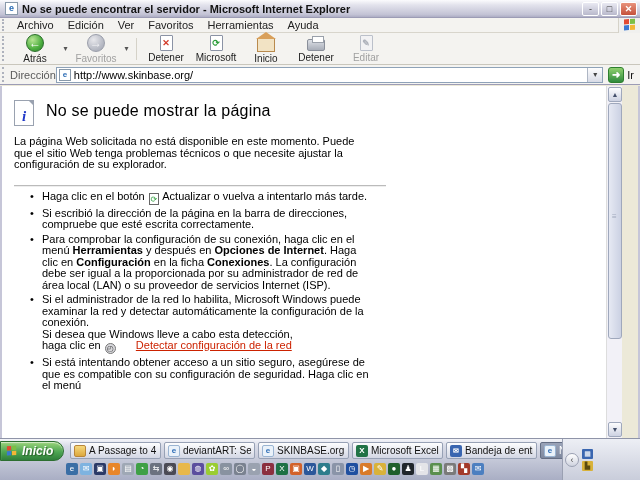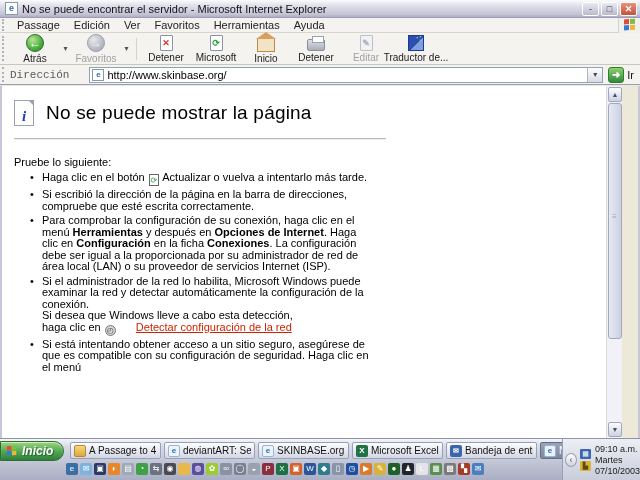--- a/index.html
+++ b/index.html
@@ -5,21 +5,21 @@
   * { margin:0; padding:0; box-sizing:border-box; }
   html,body { width:640px; height:480px; overflow:hidden; }
   body { font-family:"Liberation Sans", sans-serif; font-size:11px; background:#ECE9D8; position:relative; }
 
   
   .titlebar { position:absolute; left:0; top:0; width:640px; height:18px;
     background:linear-gradient(180deg,#FBFBFD 0%,#E2E2EC 30%,#C3C3D5 85%,#ADADC4 100%);
     border-bottom:1px solid #9C9CB5; display:flex; align-items:center; padding:0 3px; }
   .titlebar .t-icon { width:13px; height:13px; margin:0 4px 0 2px; background:#fff; border:1px solid #8899AA;
     color:#2D6DB5; font-weight:bold; font-size:9px; line-height:11px; text-align:center; }
-  .titlebar .t-text { font-weight:normal; font-size:11px; color:#121212; flex:1; white-space:nowrap; overflow:hidden; }
+  .titlebar .t-text { font-weight:bold; font-size:11px; color:#121212; flex:1; white-space:nowrap; overflow:hidden; }
   .tb-btns { display:flex; gap:2px; }
   .tb-btn { width:17px; height:14px; border:1px solid #fff; border-radius:2px; font-size:9px; line-height:12px;
     text-align:center; background:linear-gradient(180deg,#E9E9F2,#B9B9CC); color:#333; }
   .tb-btn.close { background:linear-gradient(180deg,#E8927C,#C5523C); color:#fff; font-weight:bold; }
 
   .menubar { position:absolute; left:0; top:18px; width:640px; height:15px; background:#F4F3F0;
     border-bottom:1px solid #D8D5CC; display:flex; align-items:center; }
   .grip { width:5px; height:80%; border-left:2px dotted #AEB2BD; margin:0 3px 0 2px; }
   .menubar span.mi { padding:1px 7px; color:#222; }
   .win-logo { margin-left:auto; width:22px; height:15px; background:#F0F0EE; border-left:1px solid #D5D2C8;
@@ -48,42 +48,42 @@
     border-right:10px solid transparent; border-bottom:7px solid #D9A05B; }
   .printer { width:18px; height:12px; background:linear-gradient(180deg,#DDE0E6,#A8ADB8); border:1px solid #8A8F9A;
     border-radius:2px; position:relative; margin-top:4px; }
   .printer:before { content:""; position:absolute; left:4px; top:-4px; width:10px; height:5px; background:#fff; border:1px solid #9AA0AA; }
   .trans { width:16px; height:16px; background:linear-gradient(135deg,#2E4FB0 55%,#7FA0E0 55%); border:1px solid #1F3A8A;
     position:relative; }
   .trans:before { content:"·:"; position:absolute; right:1px; top:-3px; color:#7CE07C; font-weight:bold; font-size:9px; }
 
   .addrbar { position:absolute; left:0; top:65px; width:640px; height:20px; background:#F4F3F0;
     border-bottom:1px solid #9C9CB5; display:flex; align-items:center; }
-  .addr-label { color:#5A5A5A; margin-right:20px;font-family:Liberation Mono, monospace; }
+  .addr-label { color:#5A5A5A; margin-right:0; }
   .addr-input { flex:1; height:16px; background:#fff; border:1px solid #8EA2B8; display:flex; align-items:center; padding-left:2px; }
   .addr-input .fav { width:12px; height:12px; background:#fff; border:1px solid #8899AA; color:#2D6DB5; font-weight:bold;
     font-size:8px; line-height:10px; text-align:center; margin-right:3px; }
   .addr-input .url { color:#000; }
   .addr-drop { margin-left:auto; width:15px; height:14px; background:linear-gradient(180deg,#FDFDFE,#D8DBE6);
     border-left:1px solid #AEB6C4; font-size:8px; color:#444; text-align:center; line-height:14px; }
   .go-btn { width:16px; height:16px; margin:0 3px 0 5px; border-radius:3px; border:1px solid #2E7F2E;
     background:linear-gradient(180deg,#8FD06E,#2F8A3D); color:#fff; font-weight:bold; font-size:10px; line-height:14px; text-align:center; }
   .go-lbl { margin-right:6px; color:#111; }
 
   
   .content { position:absolute; left:2px; top:86px; width:604px; height:352px; background:#fff; overflow:hidden;
     color:#000; }
   .edge-l { position:absolute; left:0; top:86px; width:2px; height:352px; background:#C6C6D8; }
   .edge-r { position:absolute; right:0; top:86px; width:2px; height:352px; background:#C6C6D8; }
   .head-row { display:flex; align-items:flex-start; margin:14px 0 0 12px; }
   .err-page-ic { width:20px; height:26px; border:1px solid #9AA2B0; background:#fff; position:relative;
     color:#2038C8; font-family:"Liberation Serif",serif; font-weight:bold; font-style:italic; font-size:15px;
     text-align:center; line-height:30px; }
   .err-page-ic:before { content:""; position:absolute; right:-1px; top:-1px; border-left:6px solid transparent; border-top:6px solid #9AA2B0; }
-  h1.err { font-size:19px; font-weight:400; color:#000; margin:5px 0 0 12px; letter-spacing:.2px; }
+  h1.err { font-size:16px; font-weight:400; color:#000; margin:5px 0 0 12px; letter-spacing:.2px; }
   .intro { margin:16px 0 0 12px; width:352px; line-height:11.5px; }
   hr.rule { border:0; border-top:1px solid #BBB; border-bottom:1px solid #EEE; margin:14px 0 0 12px; width:372px; }
   .try { margin:16px 0 0 12px; }
   ul.errlist { margin:4px 0 0 28px; width:344px; list-style:none; }
   ul.errlist li { line-height:11.5px; margin-bottom:3px; padding-left:12px; position:relative; }
   ul.errlist li:before { content:"•"; position:absolute; left:0; top:0; }
   .b { font-weight:bold; }
   .err-link { color:#CC2200; text-decoration:underline;padding-left:16px; }
   .inline-ico { display:inline-block; width:10px; height:12px; border:1px solid #666; background:#fff;
     color:#2E9E3C; font-size:8px; line-height:11px; text-align:center; vertical-align:-2px; margin:0 1px; }
@@ -140,21 +140,21 @@
   <span class="t-text">No se puede encontrar el servidor - Microsoft Internet Explorer</span>
   <span class="tb-btns">
     <span class="tb-btn">-</span>
     <span class="tb-btn">□</span>
     <span class="tb-btn close">✕</span>
   </span>
 </div>
 
 <div class="menubar">
   <span class="grip"></span>
-  <span class="mi">Passage</span>
+  <span class="mi">Archivo</span>
   <span class="mi">Edición</span>
   <span class="mi">Ver</span>
   <span class="mi">Favoritos</span>
   <span class="mi">Herramientas</span>
   <span class="mi">Ayuda</span>
   <span class="win-logo">
       <span class="flag">
         <i></i>
         <i></i>
         <i></i>
@@ -188,24 +188,20 @@
     <span class="house"></span>
     <span class="lbl">Inicio</span>
   </div>
   <div class="tbtn">
     <span class="printer"></span>
     <span class="lbl">Detener</span>
   </div>
   <div class="tbtn disabled">
     <span class="page-ic edit">✎</span>
     <span class="lbl">Editar</span>
-  </div>
-  <div class="tbtn">
-    <span class="trans"></span>
-    <span class="lbl">Traductor de...</span>
   </div>
 </div>
 
 <div class="addrbar">
   <span class="grip"></span>
   <span class="addr-label">Dirección</span>
   <span class="addr-input">
     <span class="fav">e</span>
     <span class="url">http://www.skinbase.org/</span>
     <span class="addr-drop">▾</span>
@@ -214,22 +210,22 @@
   <span class="go-lbl">Ir</span>
 </div>
 
 <div class="edge-l"></div>
 <div class="edge-r"></div>
 <div class="content">
   <div class="head-row">
     <span class="err-page-ic">i</span>
   </div>
   <h1 class="err" style="margin-top:-24px; margin-left:44px;">No se puede mostrar la página</h1>
+  <p class="intro">La página Web solicitada no está disponible en este momento. Puede que el sitio Web tenga problemas técnicos o que necesite ajustar la configuración de su explorador.</p>
   <hr class="rule">
-  <p class="try">Pruebe lo siguiente:</p>
   <ul class="errlist">
       <li><span>Haga clic en el botón </span><span class="inline-ico refresh-inline-icon">⟳</span><span> Actualizar o vuelva a intentarlo más tarde.</span></li>
       <li><span>Si escribió la dirección de la página en la barra de direcciones, compruebe que esté escrita correctamente.</span></li>
       <li><span>Para comprobar la configuración de su conexión, haga clic en el menú </span><span class="b">Herramientas</span><span> y después en </span><span class="b">Opciones de Internet</span><span>. Haga clic en </span><span class="b">Configuración</span><span> en la ficha </span><span class="b">Conexiones</span><span>. La configuración debe ser igual a la proporcionada por su administrador de red de área local (LAN) o su proveedor de servicios Internet (ISP).</span></li>
       <li><span>Si el administrador de la red lo habilita, Microsoft Windows puede examinar la red y detectar automáticamente la configuración de la conexión.</span><br><span>Si desea que Windows lleve a cabo esta detección,</span><br><span>haga clic en </span><span class="inline-ico detect-network-icon">◴</span><span> </span><a class="err-link" href="#" style="color: rgb(204, 34, 0);">Detectar configuración de la red</a></li>
       <li><span>Si está intentando obtener acceso a un sitio seguro, asegúrese de que es compatible con su configuración de seguridad. Haga clic en el menú </span></li>
     </ul>
 </div>
 
 <div class="scroll">
@@ -305,19 +301,14 @@
       <span class="ql" style="background: rgb(122, 122, 122);">▩</span>
       <span class="ql" style="background: rgb(163, 58, 42);">▚</span>
       <span class="ql" style="background: rgb(76, 127, 192);">✉</span>
     </div>
   <div class="tray">
     <span class="chev">‹</span>
     <span class="tray-icons">
       <span class="tr-ico network-icon">▦</span>
       <span class="tr-ico update-icon">▙</span>
     </span>
-    <span class="clock">
-      <span>09:10 a.m.</span><br>
-      <span>Martes</span><br>
-      <span>07/10/2003</span>
-    </span>
   </div>
 </div>
 
 </body></html>

